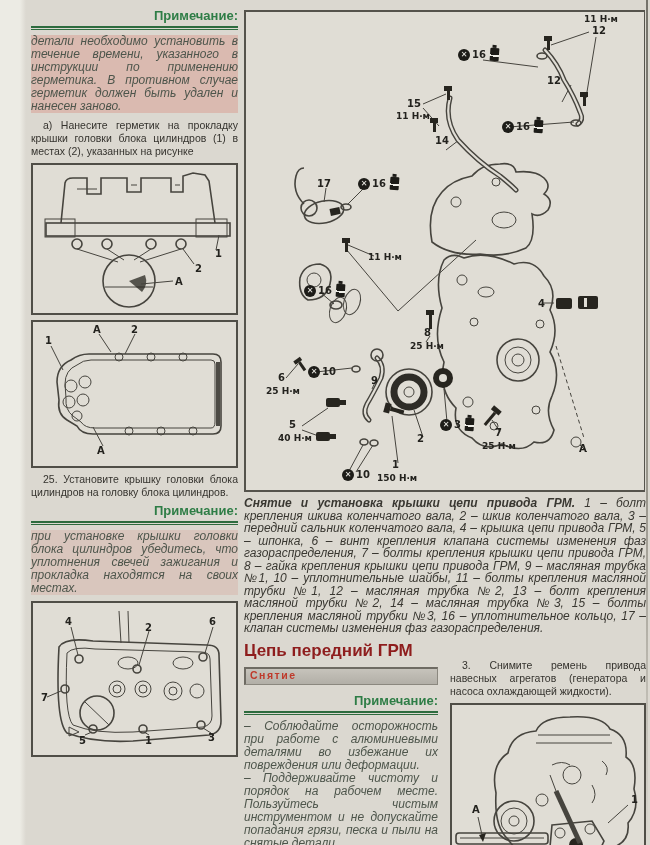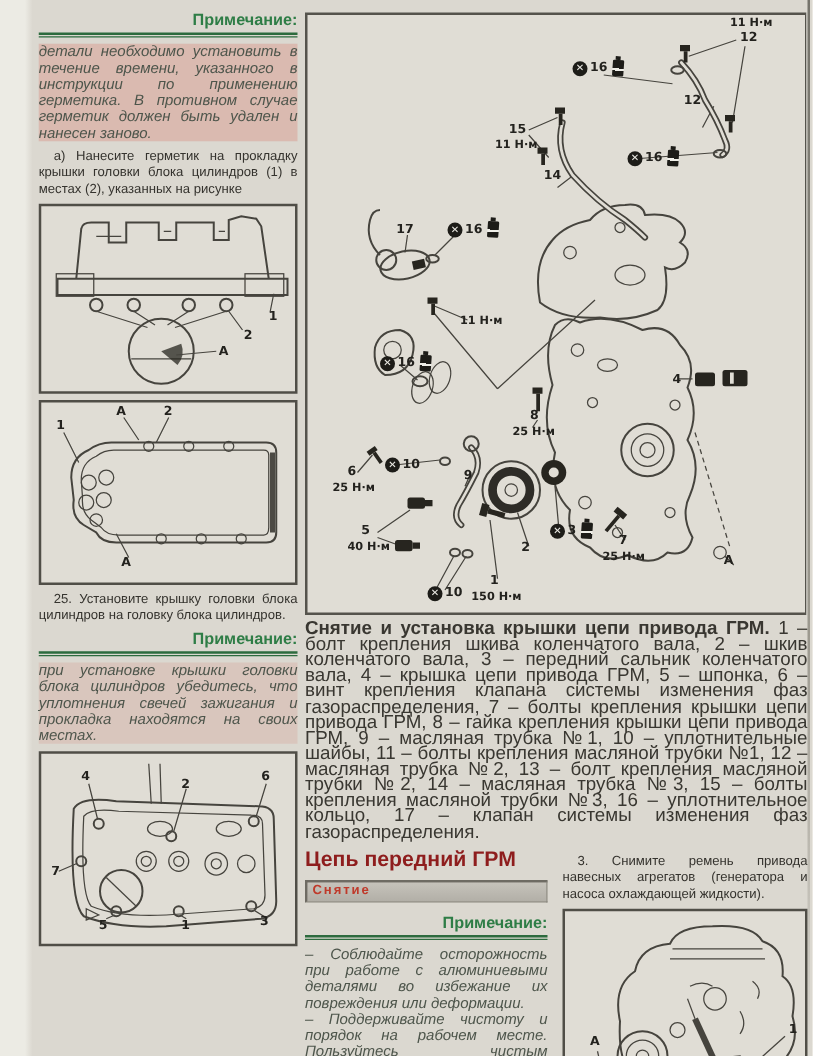--- a/index.html
+++ b/index.html
@@ -31,21 +31,21 @@
     font-family:"DejaVu Sans",sans-serif;font-size:10px;font-weight:bold;color:#23221e;line-height:10px;white-space:nowrap;}
   .dlabel.tq{font-size:9px;justify-content:flex-end;}
   .x-icon{display:inline-flex;align-items:center;justify-content:center;width:12px;height:12px;border-radius:50%;
     background:#1d1c18;color:#efeee8;font-size:8px;font-weight:bold;}
   .x-icon::before{content:"\2715";}
   .bottle-icon{display:inline-block;width:9px;height:13px;border-radius:1px;transform:rotate(4deg);
     background:linear-gradient(#1d1c18 0 52%,#efeee8 52% 66%,#1d1c18 66% 100%);position:relative;margin-left:2px;}
   .bottle-icon::before{content:"";position:absolute;top:-3px;left:2px;width:4px;height:3px;background:#1d1c18;}
   
   #main-diagram{width:398px;height:478px;border:2px solid #55534c;border-right-width:1px;}
-  .caption{font-size:15px;line-height:12.5px;text-align:justify;margin:5px 0 6px 0;color:#393731;}
+  .caption{font-size:12px;line-height:12.5px;text-align:justify;margin:5px 0 6px 0;color:#393731;font-style:italic;}
   .caption b{font-weight:bold;}
   
   .two-col{display:flex;gap:12px;}
   .mid-col{width:194px;}
   .r-col{width:196px;padding-top:2px;}
   .section-title{font-size:17px;font-weight:bold;color:#8e1d1d;margin:0 0 6px 0;font-family:"Liberation Sans",sans-serif;}
   .sub-bar{height:15px;background:linear-gradient(#c6c3bb,#b2afa7);border:1px solid #8b887f;
     border-top:2px solid #6e6b63;border-left:2px solid #6e6b63;
     display:flex;align-items:flex-start;padding:0 4px;margin-bottom:8px;}
   .sub-bar span{color:#bf3a2b;font-weight:bold;font-size:10.5px;letter-spacing:1.5px;}
@@ -417,21 +417,21 @@
           <div class="note-header">Примечание:</div>
           <div class="note-body">– Соблюдайте осторожность при работе с алюминиевыми деталями во избежание их повреждения или деформации.</div>
           <div class="note-body">– Поддерживайте чистоту и порядок на рабочем месте. Пользуйтесь чистым инструментом и не допускайте попадания грязи, песка и пыли на снятые детали.</div>
         </div>
 
         <p class="body">1. Снимите двигатель из моторного отсека (см. раздел «Двигатель» подраздел «Снятие»).</p>
 
       </div>
 
       <div class="r-col">
-        <p class="body" style="margin-top:3px;">3. Снимите ремень привода навесных агрегатов (генератора и насоса охлаждающей жидкости).</p>
+        <p class="body" style="margin-top:16px;">3. Снимите ремень привода навесных агрегатов (генератора и насоса охлаждающей жидкости).</p>
 
         <figure class="fig" style="width:192px;height:170px;">
           <svg width="192" height="170" viewBox="0 0 192 170">
             <path class="ln2" d="M44,88 Q38,60 56,48 Q60,28 84,26 Q90,12 118,12 Q150,10 158,24 Q176,30 174,52 Q186,60 182,84 Q188,104 176,118 Q178,136 162,142 L150,150 Q120,158 96,150 Q66,152 56,134 Q42,122 44,88 Z"></path>
             <path class="ln" d="M86,30 L158,30 M84,38 L160,38"></path>
             <circle class="ln" cx="120" cy="70" r="9"></circle>
               <path class="ln" d="M100,60 Q110,55 118,60"></path>
             <circle class="ln" cx="90" cy="95" r="6"></circle>
               <path class="ln" d="M140,80 Q146,90 140,98 M150,56 Q158,62 154,70"></path>
             <circle class="ln2" cx="62" cy="116" r="20"></circle>

